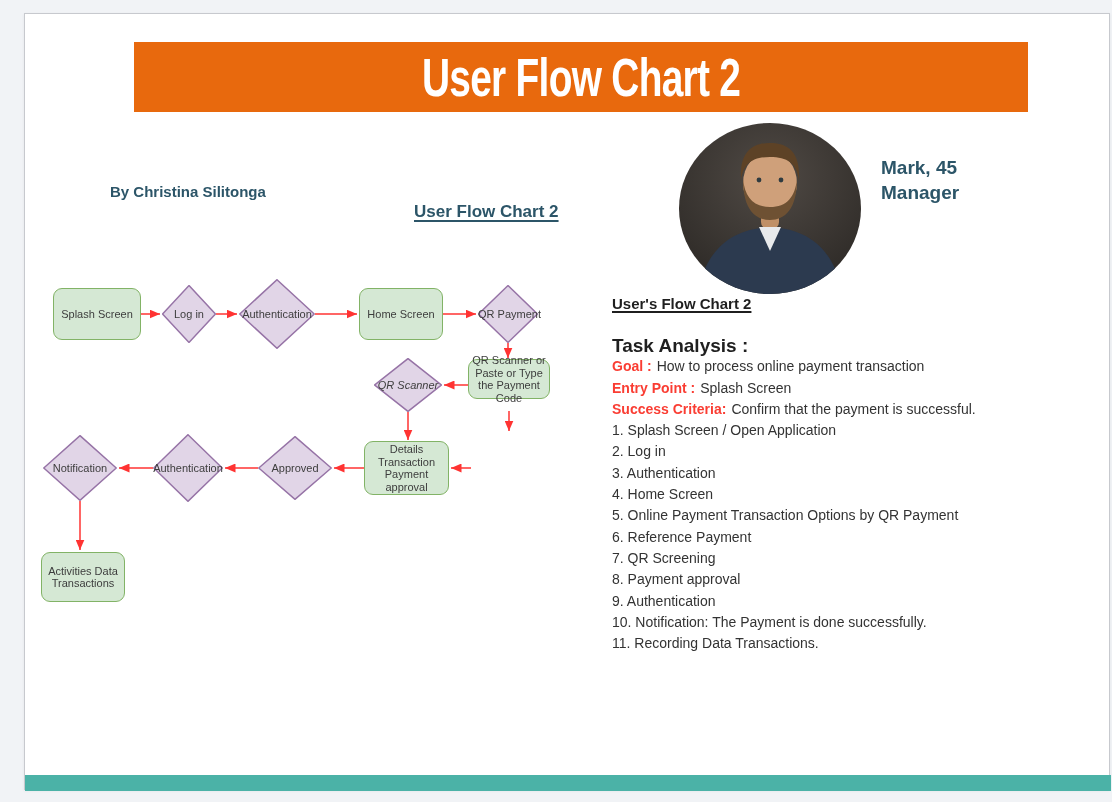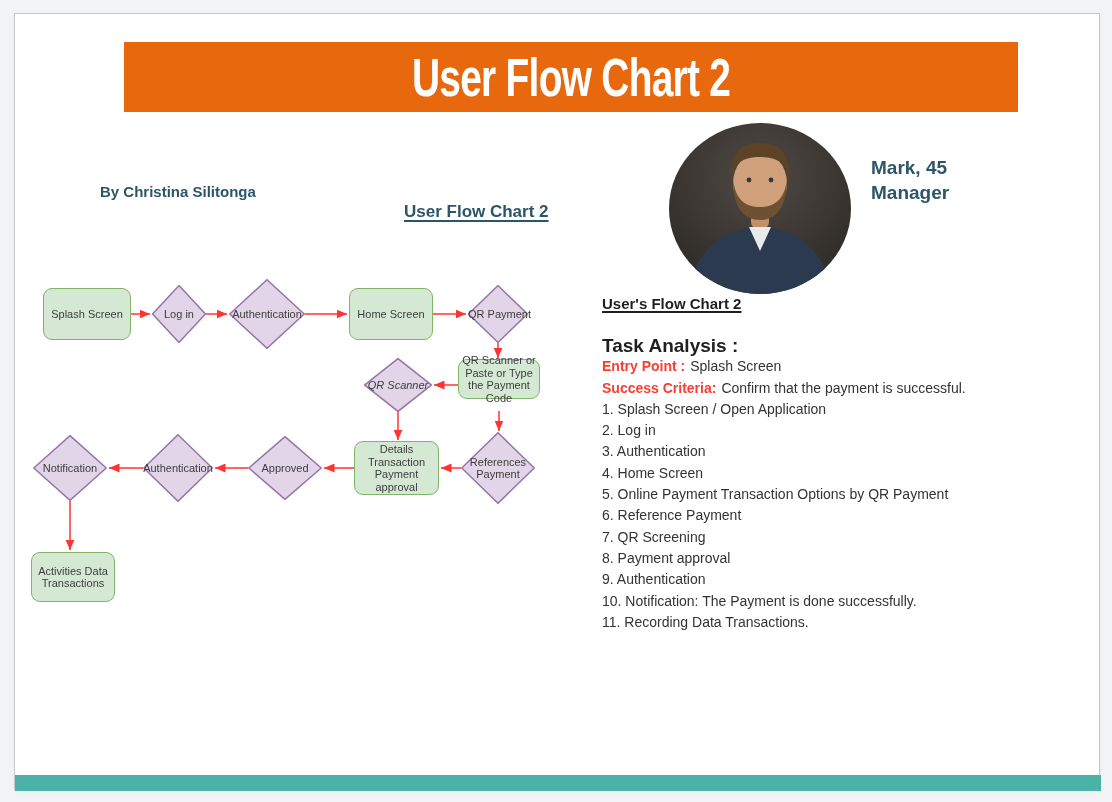--- a/index.html
+++ b/index.html
@@ -4,21 +4,21 @@
 <style>
   :root{
     --orange:#E8690D; --teal:#4BB2A7; --ink-teal:#2C5568; --red:#FA3D33;
     --node-green:#D5E8D4; --node-green-border:#82B366;
     --node-purple:#E1D5E7; --node-purple-border:#9673A6;
     --arrow:#FF3332; --ink:#1F1F1F; --body-ink:#333333;
   }
   *{margin:0;padding:0;box-sizing:border-box;}
   html,body{width:1112px;height:802px;overflow:hidden;}
   body{background:#F1F3F6;font-family:"Liberation Sans",sans-serif;position:relative;}
-  .page{position:absolute;left:14px;top:13px;width:1086px;height:777px;background:#fff;
+  .page{position:absolute;left:24px;top:13px;width:1086px;height:777px;background:#fff;
         border:1px solid #C7C9CE;box-shadow:0 1px 3px rgba(0,0,0,.06);}
   .banner{position:absolute;left:109px;top:28px;width:894px;height:70px;background:var(--orange);
           display:flex;align-items:center;justify-content:center;}
   .banner-text{display:inline-block;transform:scaleX(.72);transform-origin:center;
           font-size:54px;font-weight:bold;color:#fff;letter-spacing:-1px;white-space:nowrap;}
   .author{position:absolute;left:85px;top:169px;font-size:15px;font-weight:bold;color:var(--ink-teal);}
   .chart-heading{position:absolute;left:389px;top:188px;font-size:17px;font-weight:bold;
           color:var(--ink-teal);text-decoration:underline;text-decoration-thickness:2px;text-underline-offset:3px;}
   .avatar{position:absolute;left:654px;top:109px;width:182px;height:171px;border-radius:50%;overflow:hidden;}
   .persona{position:absolute;left:856px;top:141px;font-size:19px;font-weight:bold;
@@ -138,26 +138,20 @@
     <span class="nlabel">QR Scanner or Paste or Type the Payment Code</span>
   </div>
 
   <div class="node decision" style="left:349px;top:344px;width:68px;height:54px;font-style:italic;">
     <svg class="dshape" viewBox="0 0 100 100" preserveAspectRatio="none">
         <polygon points="50,1 99,50 50,99 1,50" fill="#E1D5E7" stroke="#9673A6" stroke-width="1.5" vector-effect="non-scaling-stroke"></polygon>
       </svg>
     <span class="nlabel">QR Scanner</span>
   </div>
 
-  <div class="node decision wrap" style="left:446px;top:418px;width:74px;height:72px;">
-    <svg class="dshape" viewBox="0 0 100 100" preserveAspectRatio="none">
-        <polygon points="50,1 99,50 50,99 1,50" fill="#E1D5E7" stroke="#9673A6" stroke-width="1.5" vector-effect="non-scaling-stroke"></polygon>
-      </svg>
-    <span class="nlabel">References Payment</span>
-  </div>
 
   <div class="node process" style="left:339px;top:427px;width:85px;height:54px;">
     <span class="nlabel">Details Transaction Payment approval</span>
   </div>
 
   <div class="node decision" style="left:233px;top:422px;width:74px;height:64px;">
     <svg class="dshape" viewBox="0 0 100 100" preserveAspectRatio="none">
         <polygon points="50,1 99,50 50,99 1,50" fill="#E1D5E7" stroke="#9673A6" stroke-width="1.5" vector-effect="non-scaling-stroke"></polygon>
       </svg>
     <span class="nlabel">Approved</span>
@@ -178,20 +172,23 @@
   </div>
 
   <div class="node process" style="left:16px;top:538px;width:84px;height:50px;">
     <span class="nlabel">Activities Data Transactions</span>
   </div>
 
   <div class="analysis">
     <div><span class="an-heading">User's Flow Chart 2</span></div>
     <div class="an-spacer"></div>
     <div class="an-task">Task Analysis :</div>
+    <div class="an-line">
+      <span class="red">Goal :</span><span>How to process online payment transaction</span>
+    </div>
     <div class="an-line">
       <span class="red">Entry Point :</span><span>Splash Screen</span>
     </div>
     <div class="an-line">
       <span class="red">Success Criteria:</span><span>Confirm that the payment is successful.</span>
     </div>
     <div class="an-step">1. Splash Screen / Open Application</div>
     <div class="an-step">2. Log in</div>
     <div class="an-step">3. Authentication</div>
     <div class="an-step">4. Home Screen</div>

